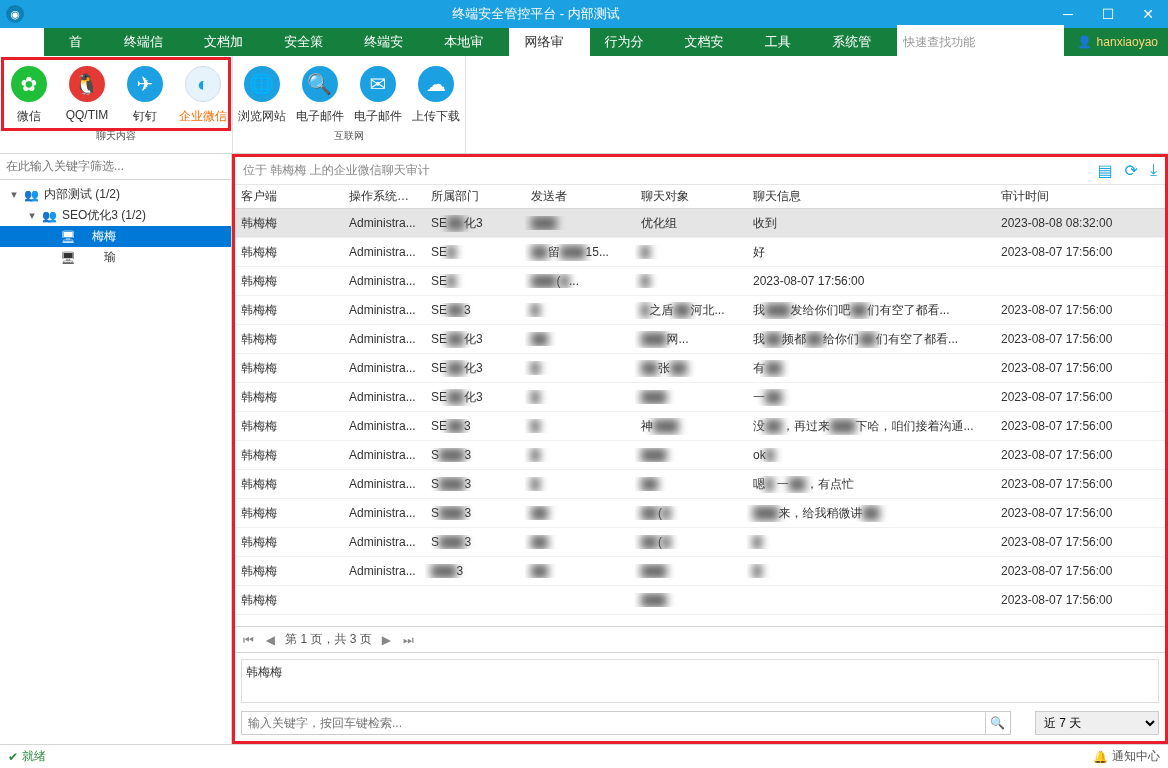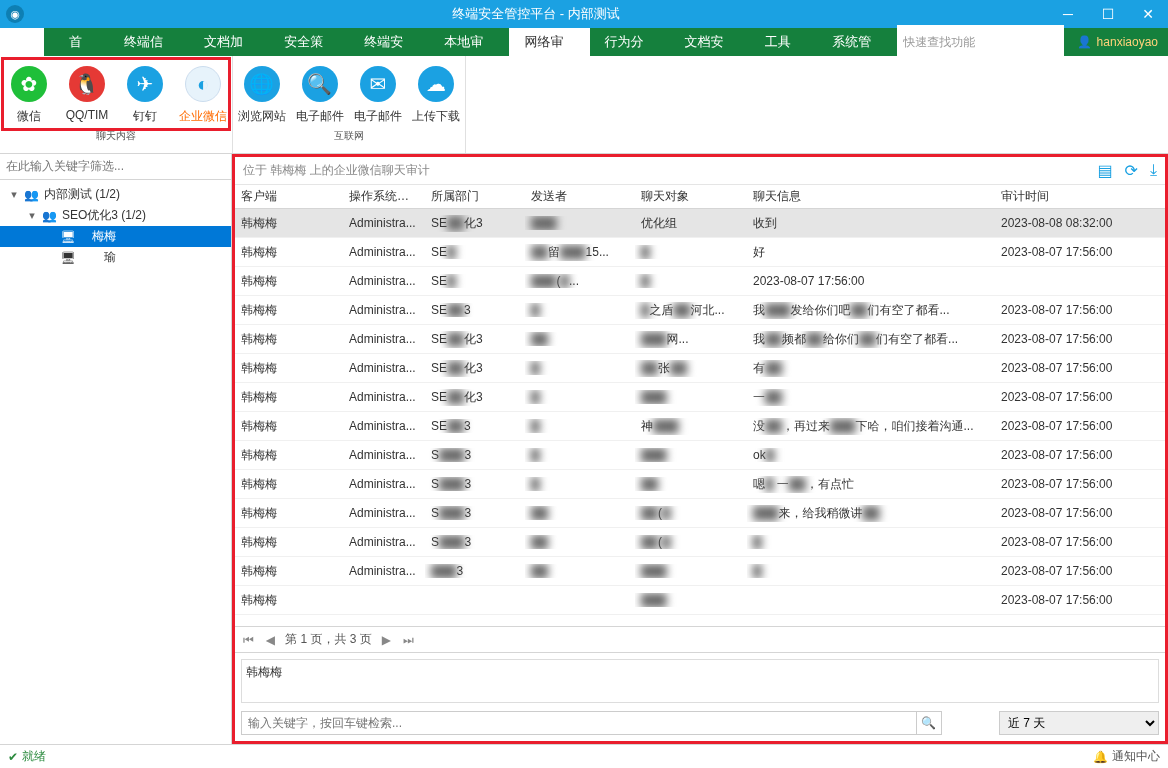--- a/index.html
+++ b/index.html
@@ -149,21 +149,21 @@
     }
     .detail-box {
       border:1px solid #ddd; min-height:44px; padding:4px; font-size:12px;
     }
     .detail-bottom { display:flex; gap:24px; align-items:center; }
     .detail-bottom .inp { flex:1; display:flex; }
     .detail-bottom input {
       flex:1; height:24px; border:1px solid #ccc; border-right:none; padding:0 6px; outline:none; font-size:12px;
     }
     .detail-bottom .srch-btn { width:26px; height:24px; border:1px solid #ccc; display:flex; align-items:center; justify-content:center; }
-    .detail-bottom select { height:24px; border:1px solid #ccc; width:160px; padding:0 4px; font-size:12px;margin-left:33px;}
+    .detail-bottom select { height:24px; border:1px solid #ccc; width:124px; padding:0 4px; font-size:12px;}
 
     
     .status-bar {
       height: 24px; border-top:1px solid #d5d5d5;
       display:flex; align-items:center; justify-content:space-between;
       padding: 0 8px; color:#333;
     }
     .status-bar .ready { display:flex; align-items:center; gap:4px; color:#2b8a3e;}
     .status-bar .notif { display:flex; align-items:center; gap:4px; color:#555;}
   </style>

